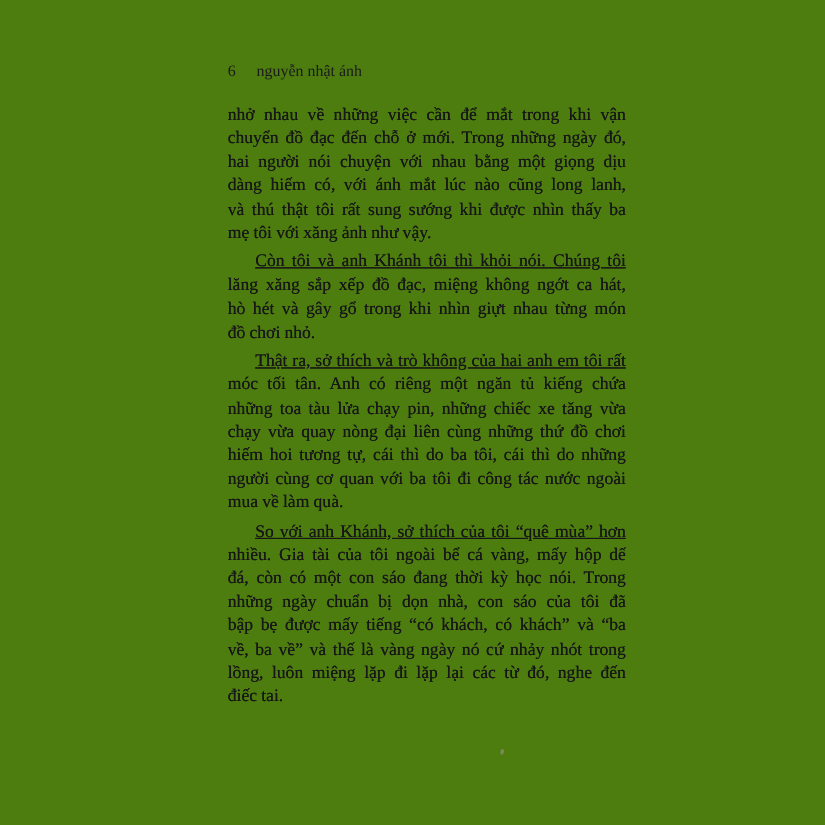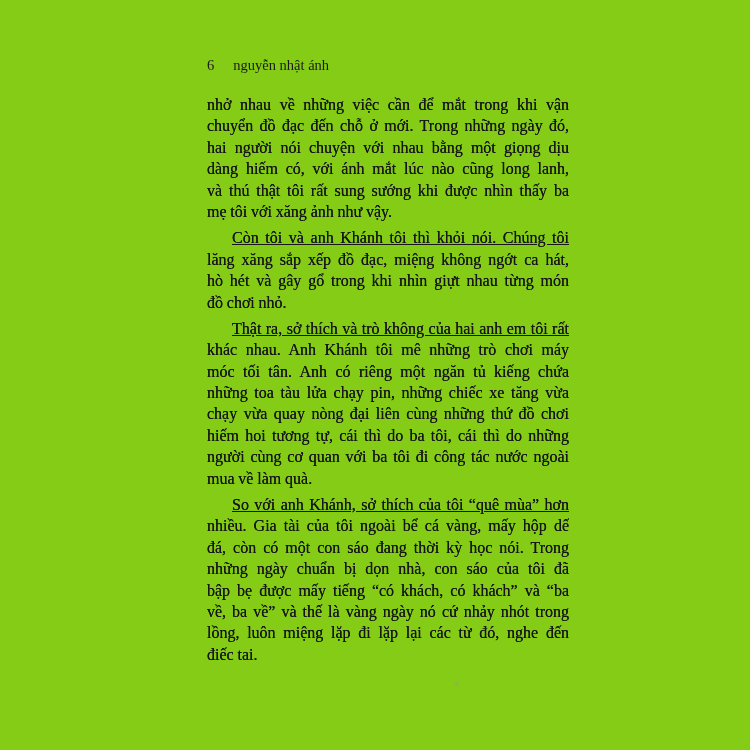--- a/index.html
+++ b/index.html
@@ -1,20 +1,20 @@
 <!DOCTYPE html>
 <html><head>
 <meta charset="utf-8">
 <style>
   html, body { margin: 0; padding: 0; }
   .page {
     position: relative;
     width: 750px;
     height: 750px;
-    background: #84cc16;
+    background: #4d7c0f;
     font-family: "Liberation Serif", "DejaVu Serif", serif;
     color: #171717;
     overflow: hidden;
   }
   .running-header {
     position: absolute;
     left: 207px;
     top: 56px;
     font-size: 14.5px;
     line-height: 18px;
@@ -76,21 +76,20 @@
 
     <div class="para">
       <div class="line indent">Còn tôi và anh Khánh tôi thì khỏi nói. Chúng tôi</div>
       <div class="line">lăng xăng sắp xếp đồ đạc, miệng không ngớt ca hát,</div>
       <div class="line">hò hét và gây gổ trong khi nhìn giựt nhau từng món</div>
       <div class="line para-end">đồ chơi nhỏ.</div>
     </div>
 
     <div class="para">
       <div class="line indent">Thật ra, sở thích và trò không của hai anh em tôi rất</div>
-      <div class="line">khác nhau. Anh Khánh tôi mê những trò chơi máy</div>
       <div class="line">móc tối tân. Anh có riêng một ngăn tủ kiếng chứa</div>
       <div class="line">những toa tàu lửa chạy pin, những chiếc xe tăng vừa</div>
       <div class="line">chạy vừa quay nòng đại liên cùng những thứ đồ chơi</div>
       <div class="line">hiếm hoi tương tự, cái thì do ba tôi, cái thì do những</div>
       <div class="line">người cùng cơ quan với ba tôi đi công tác nước ngoài</div>
       <div class="line para-end">mua về làm quà.</div>
     </div>
 
     <div class="para">
       <div class="line indent">So với anh Khánh, sở thích của tôi “quê mùa” hơn</div>

